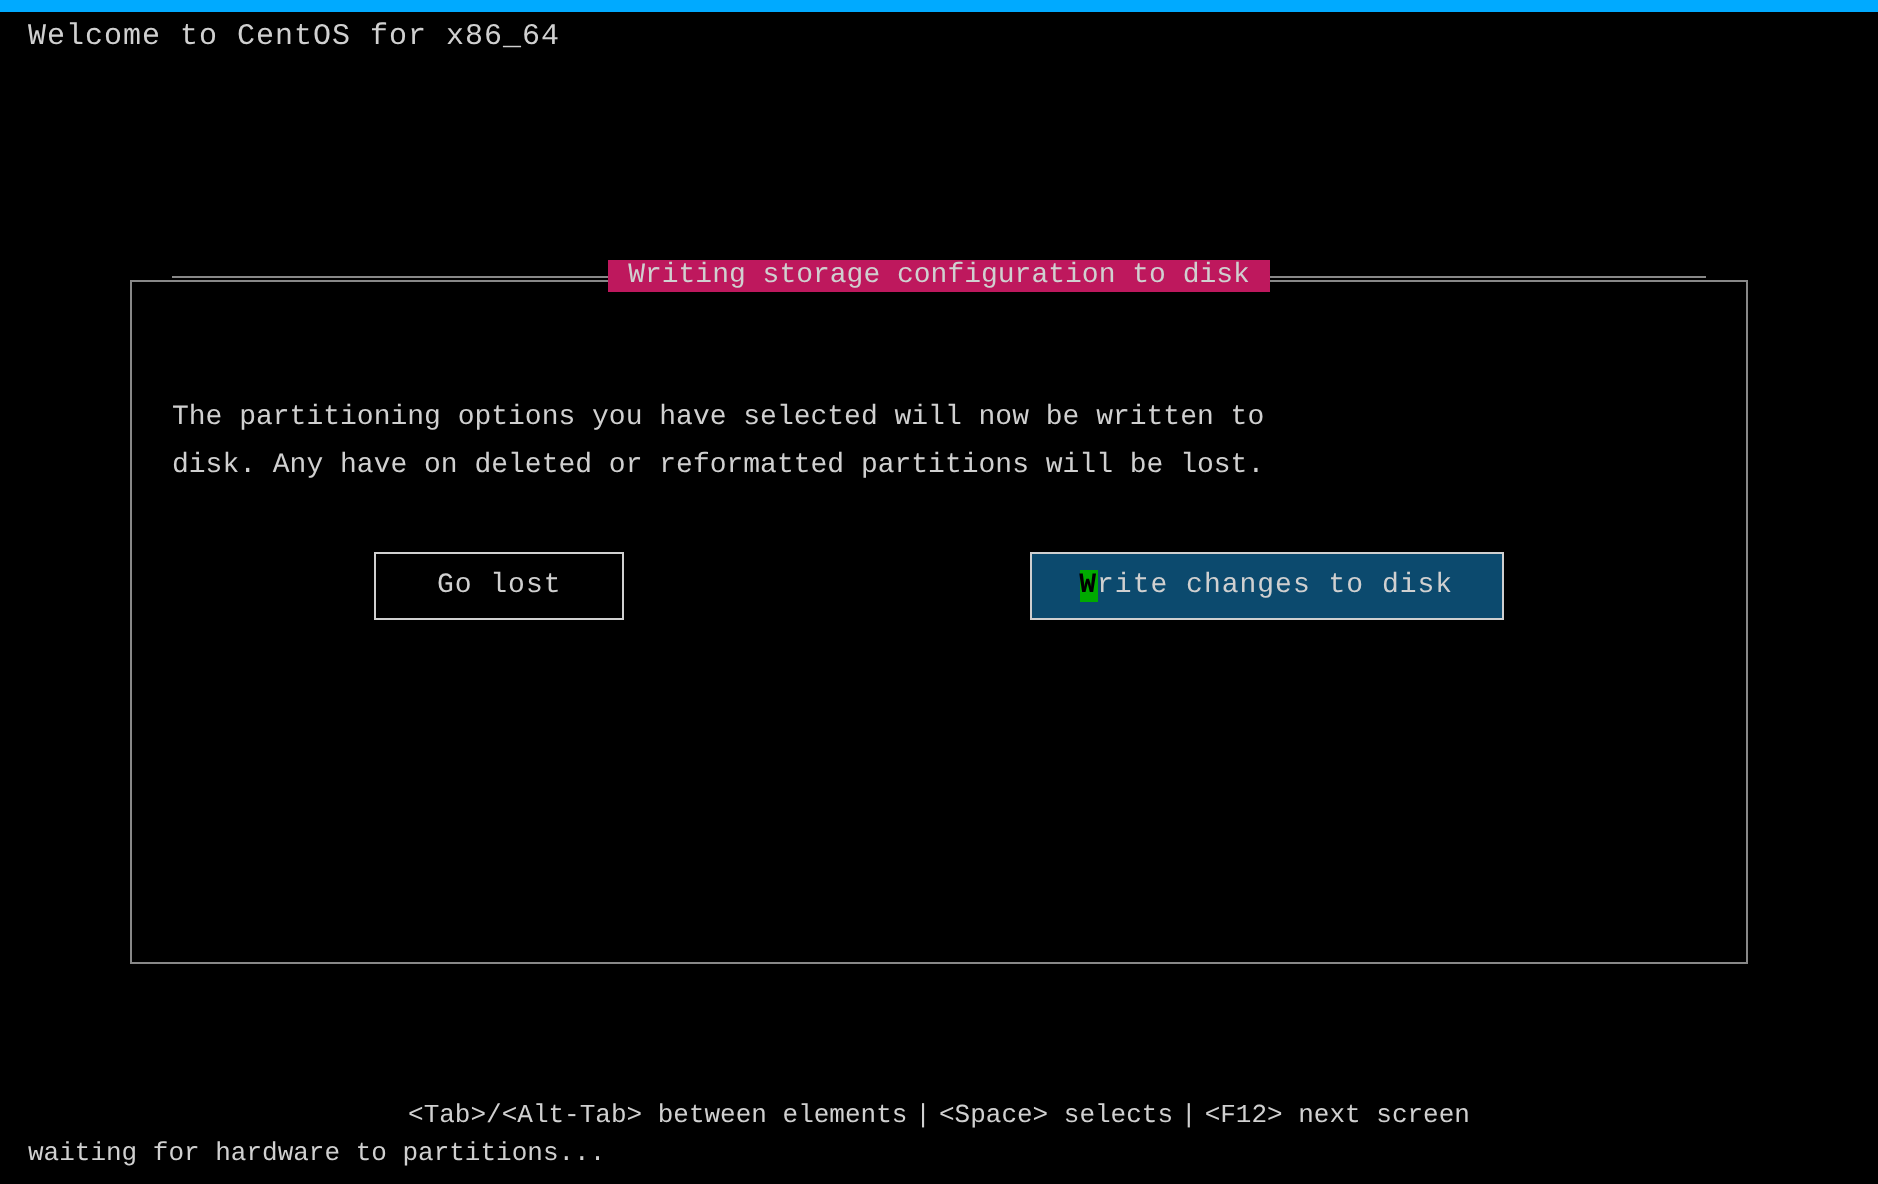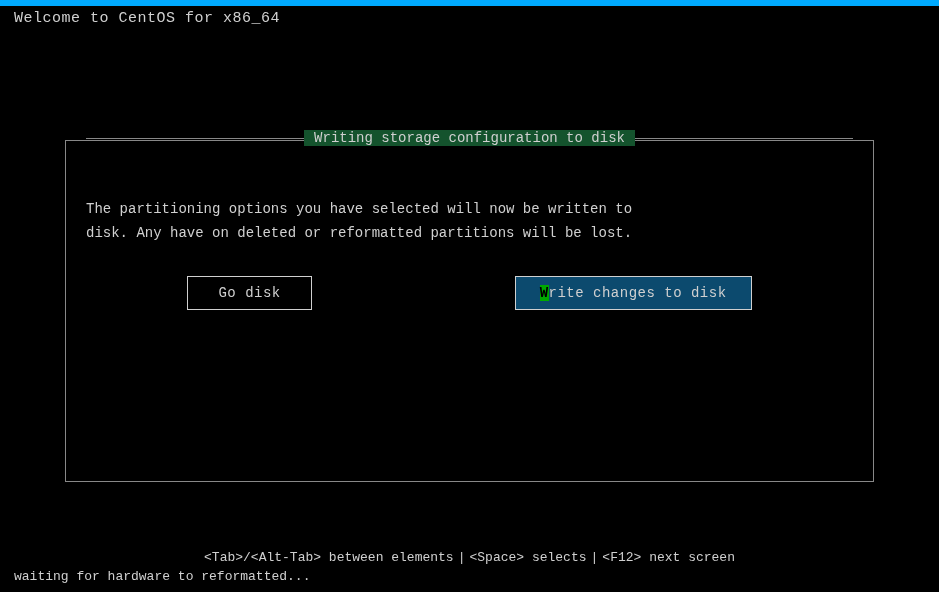--- a/index.html
+++ b/index.html
@@ -60,21 +60,21 @@
       flex: 1;
       height: 1px;
       background-color: #888888;
       margin-right: 20px;
     }
 
     .dialog-title-text {
       color: #d0d0d0;
       font-size: 14px;
       padding: 0 10px;
-      background: #14532d;
+      background: #be185d;
       white-space: nowrap;
     }
 
     .dialog-content {
       padding: 30px 20px 30px 20px;
     }
 
     .dialog-message {
       font-size: 14px;
       line-height: 1.7;
@@ -172,31 +172,31 @@
     <div class="dialog-title-line-right"></div>
   </div>
 
   <div class="dialog-content">
     <div class="dialog-message">
       <div>The partitioning options you have selected will now be written to</div>
       <div>disk.  Any have on deleted or reformatted partitions will be lost.</div>
     </div>
 
     <div class="dialog-buttons">
-      <button class="btn">Go disk</button>
+      <button class="btn">Go lost</button>
 
       <button class="btn-write">
         <span class="cursor-char">W</span><span>rite changes to disk</span>
       </button>
     </div>
   </div>
 </div>
 
 <div class="bottom-bar">
   <div class="bottom-line-1">
     <span>&lt;Tab&gt;/&lt;Alt-Tab&gt; between elements</span>
     <span class="bottom-separator">|</span>
     <span>&lt;Space&gt; selects</span>
     <span class="bottom-separator">|</span>
     <span>&lt;F12&gt; next screen</span>
   </div>
-  <div class="bottom-line-2">waiting for hardware to reformatted...</div>
+  <div class="bottom-line-2">waiting for hardware to partitions...</div>
 </div>
 
 </body></html>

